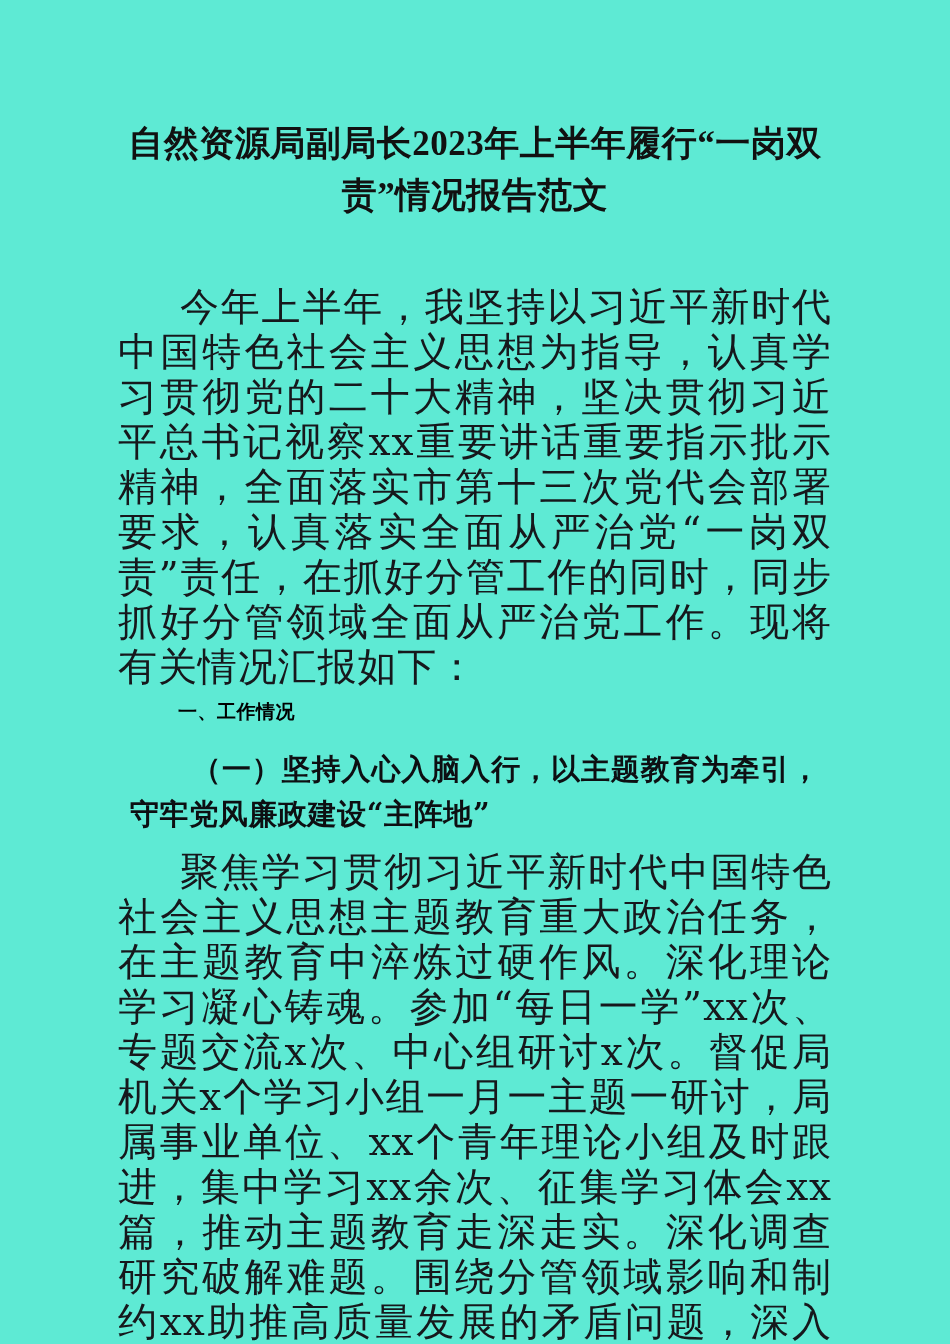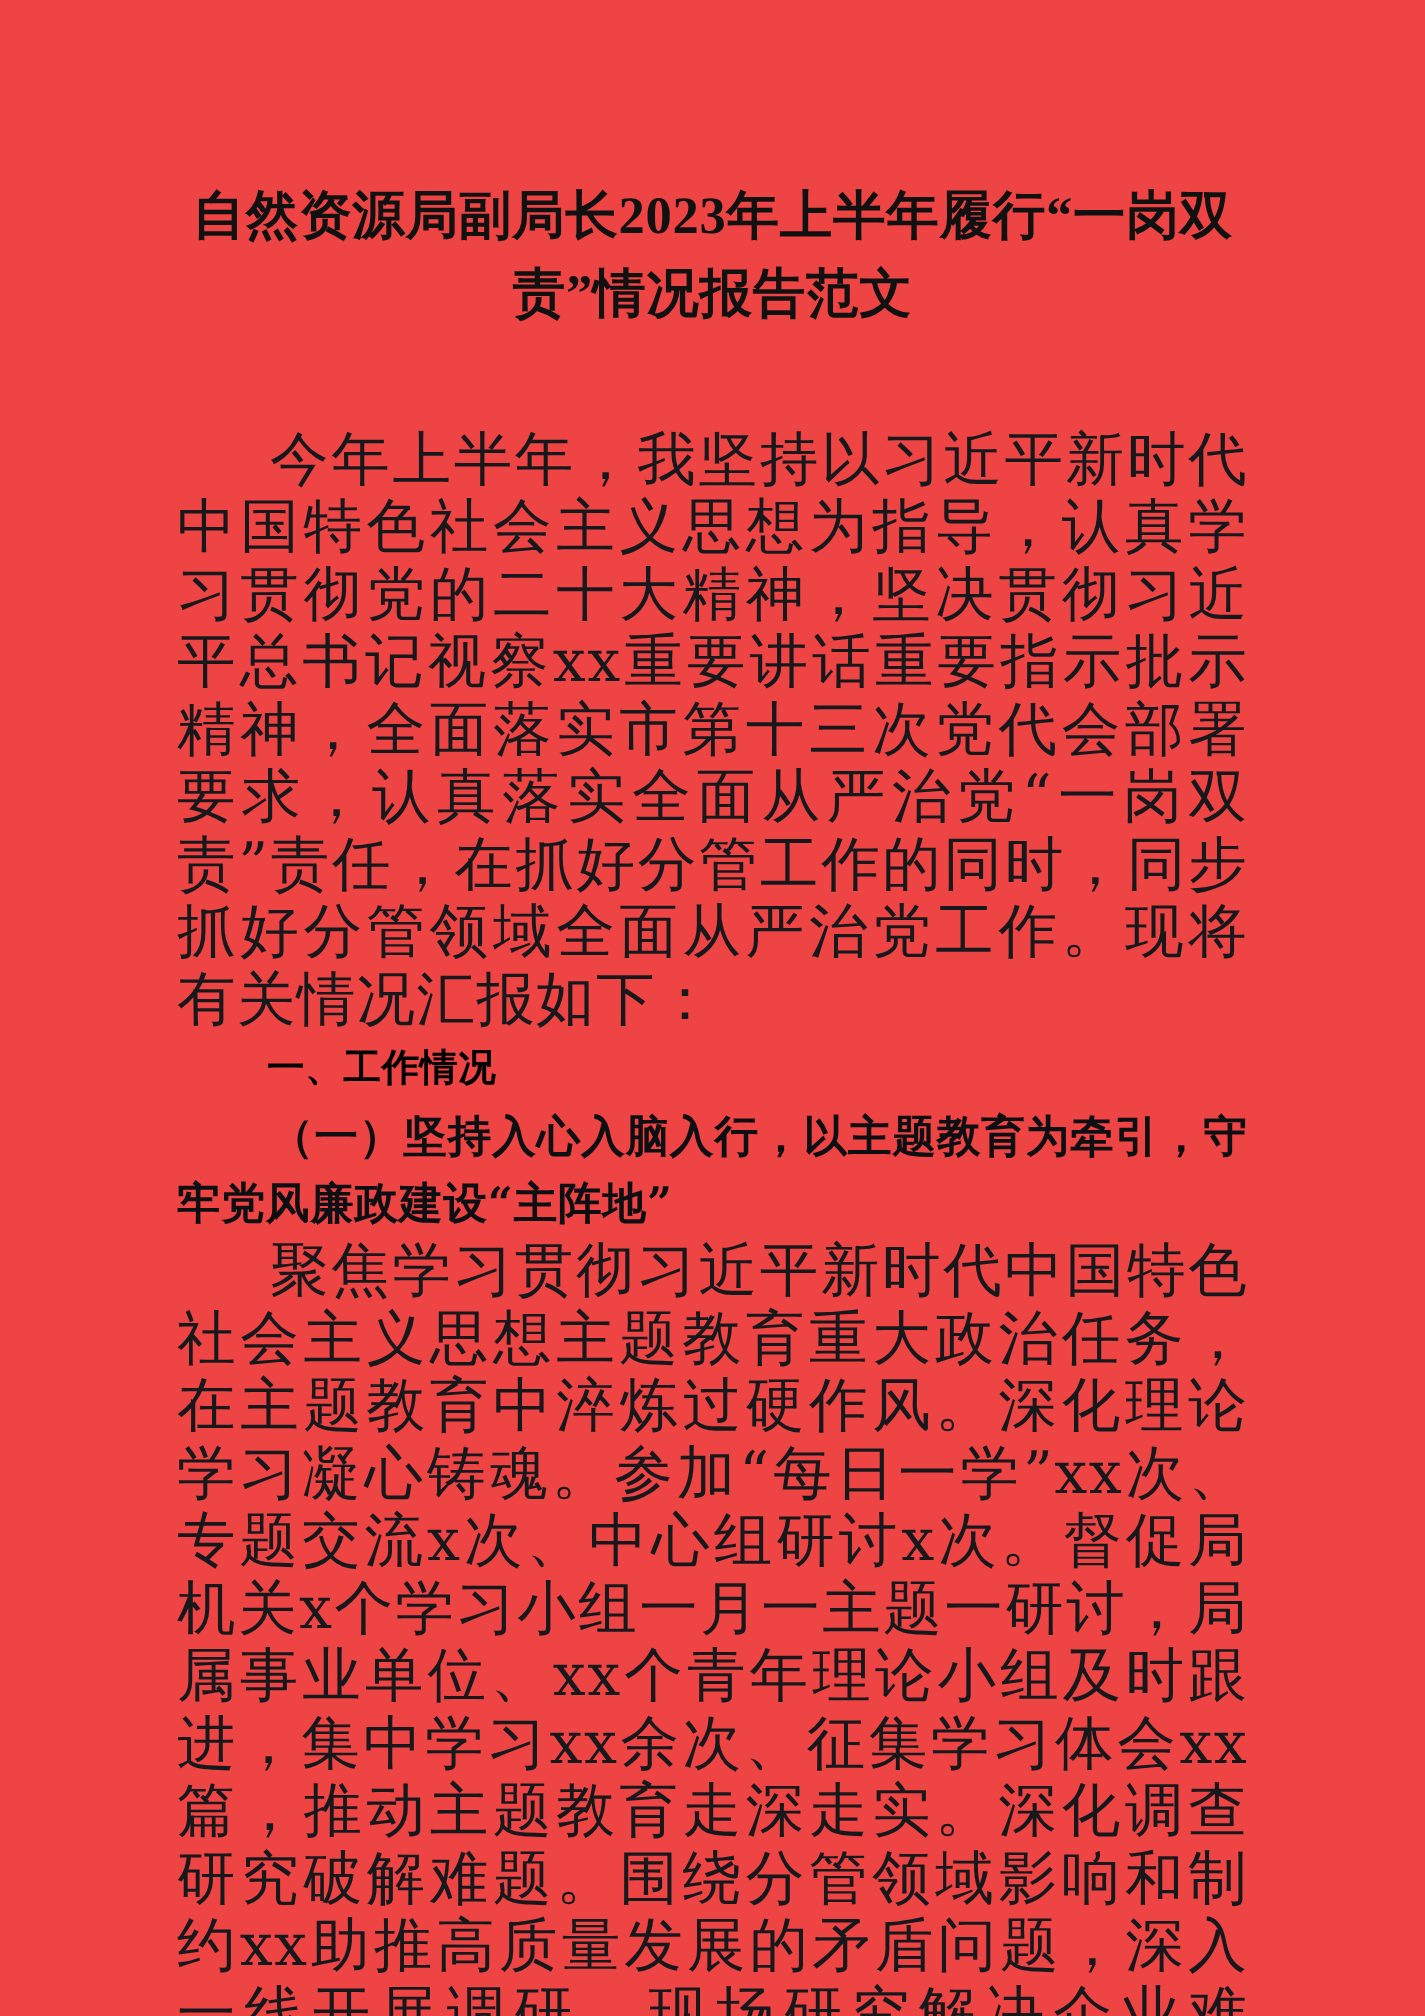--- a/index.html
+++ b/index.html
@@ -11,21 +11,21 @@
     width: 950px;
     height: 1344px;
     overflow: hidden;
     font-family: "Liberation Serif", "DejaVu Serif", serif;
     color: #000000;
   }
 
   .page {
     width: 950px;
     height: 1344px;
-    background: #ef4444;
+    background: #5eead4;
     box-sizing: border-box;
     padding: 118px 118px 0 118px;
     position: relative;
   }
 
   
   .doc-title {
     font-family: "Liberation Serif", "DejaVu Serif", serif;
     font-weight: 700;
     font-size: 35px;
@@ -53,38 +53,38 @@
     margin: 0;
     color: #16181c;
     letter-spacing: 0.9px;
     word-break: break-all;
   }
 
   
   .heading-1 {
     font-family: "Liberation Sans", "DejaVu Sans", sans-serif;
     font-weight: 700;
-    font-size: 25px;
+    font-size: 19px;
     line-height: 46px;
     text-indent: 60px;
     margin: 0;
     color: #000000;
     letter-spacing: 0.5px;
   }
 
   
   .heading-2 {
     font-family: "DejaVu Serif", "Liberation Serif", serif;
     font-weight: 700;
     font-size: 29px;
     line-height: 45px;
     text-align: justify;
     text-justify: inter-ideograph;
     text-indent: 62px;
-    margin: 0;
+    margin: 12px;
     color: #0d0f12;
     letter-spacing: 0.6px;
     word-break: break-all;
   }
 </style>
 </head>
 <body>
 
 <div class="page">
 

